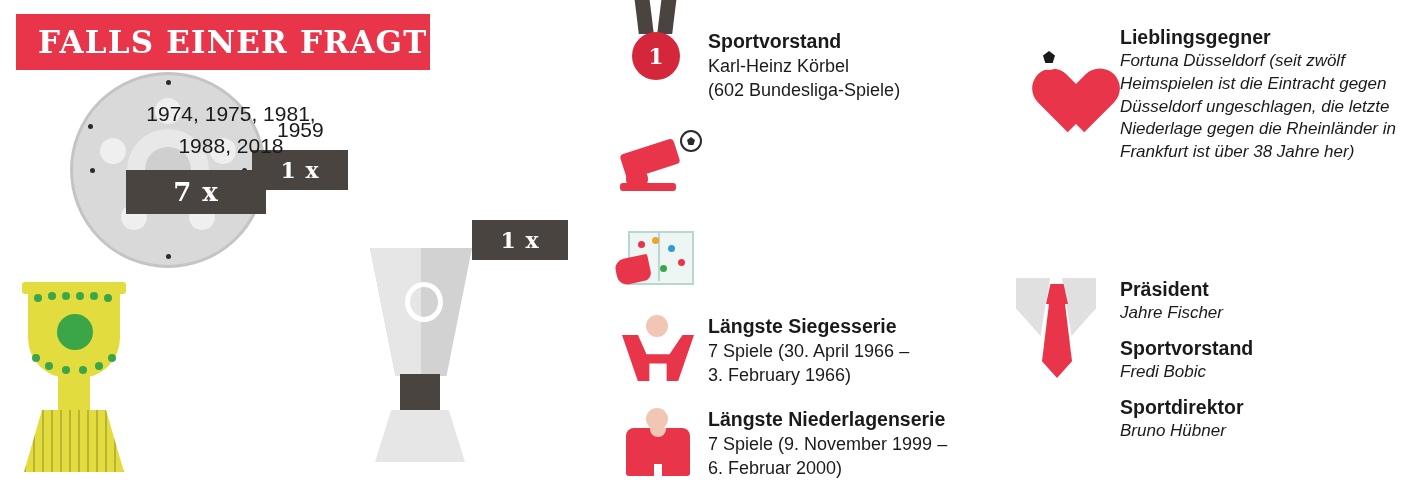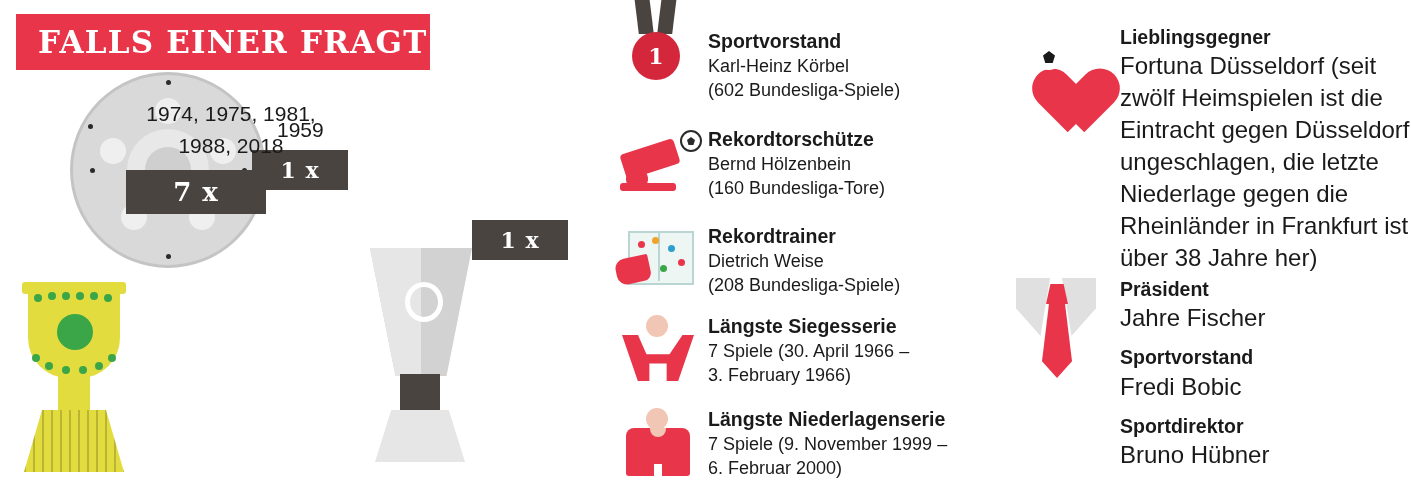--- a/index.html
+++ b/index.html
@@ -425,22 +425,23 @@
     position: relative;
   }
   .rr-text { flex: 1; }
   .rr-title {
     font-weight: bold;
     font-size: 19.5px;
     line-height: 1.2;
     margin-bottom: 1px;
   }
   .rr-body {
-    font-size: 24px;
+    font-size: 17px;
     line-height: 1.33;
+    font-style: italic;
   }
 
   .heart {
     position: absolute;
     left: 8px; top: 16px;
     width: 76px; height: 70px;
   }
   .heart::before, .heart::after {
     content: "";
     position: absolute;
@@ -571,43 +572,33 @@
     </div>
   </div>
 
   <div class="rec" style="top:128px;">
     <div class="rec-icon">
       <div class="cannon-ball"></div>
       <div class="cannon-barrel"></div>
       <div class="cannon-wheel"></div>
       <div class="cannon-base"></div>
     </div>
-    <div class="rec-text">
-      <div class="rec-title">Rekordtorschütze</div>
-      <div class="rec-line">Bernd Hölzenbein</div>
-      <div class="rec-line">(160 Bundesliga-Tore)</div>
-    </div>
   </div>
 
   <div class="rec" style="top:225px;">
     <div class="rec-icon">
       <div class="board"></div>
       <div class="board-line"></div>
       <div class="board-dot" style="left:30px; top:16px; background:#e8354a;"></div>
       <div class="board-dot" style="left:44px; top:12px; background:#f0a32a;"></div>
       <div class="board-dot" style="left:60px; top:20px; background:#2f9fd0;"></div>
       <div class="board-dot" style="left:70px; top:34px; background:#e8354a;"></div>
       <div class="board-dot" style="left:52px; top:40px; background:#3aa648;"></div>
       <div class="hand"></div>
     </div>
-    <div class="rec-text">
-      <div class="rec-title">Rekordtrainer</div>
-      <div class="rec-line">Dietrich Weise</div>
-      <div class="rec-line">(208 Bundesliga-Spiele)</div>
-    </div>
   </div>
 
   <div class="rec" style="top:315px;">
     <div class="rec-icon">
       <div class="person-head"></div>
       <div class="person-body-win"></div>
     </div>
     <div class="rec-text">
       <div class="rec-title">Längste Siegesserie</div>
       <div class="rec-line">7 Spiele (30. April 1966 –</div>

